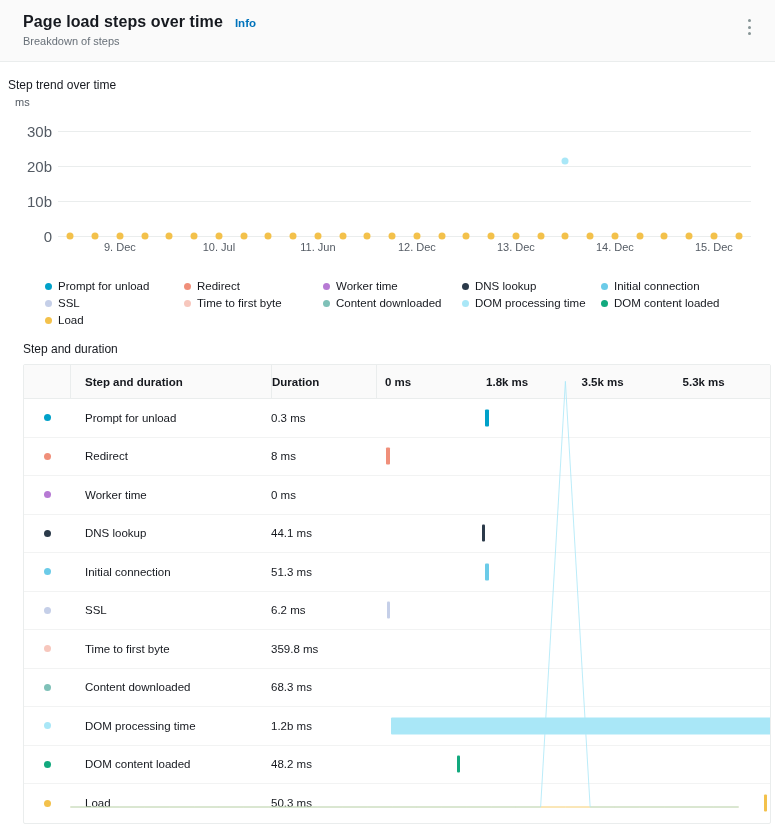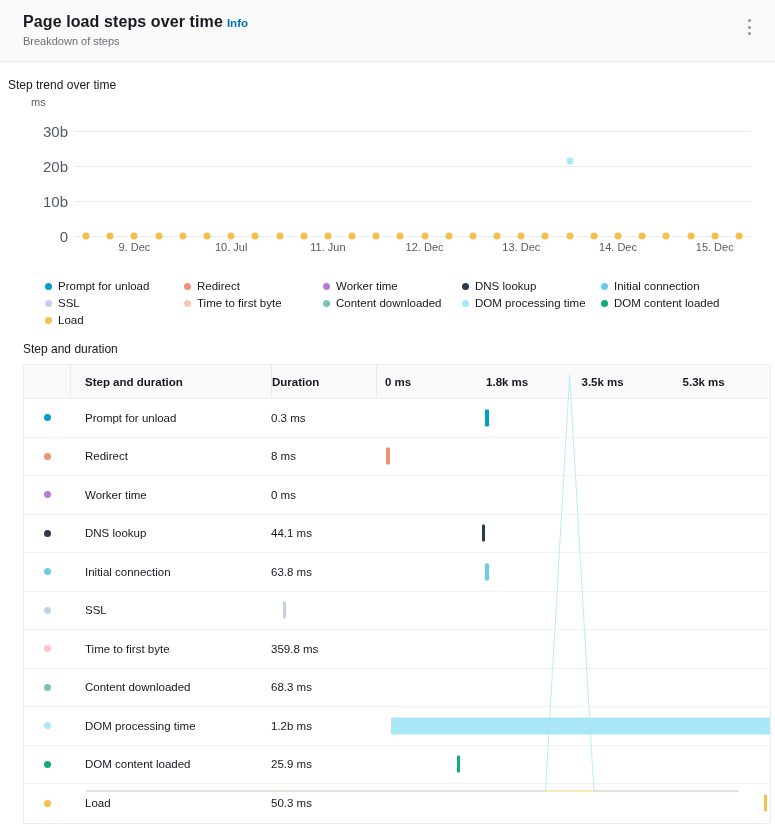--- a/index.html
+++ b/index.html
@@ -13,21 +13,21 @@
   .panel { width: 775px; height: 834px; position: relative; background:#fff; }
 
   
   .hdr {
     height: 62px;
     background: #fafafa;
     border-bottom: 1px solid #eaeded;
     padding: 13px 20px 0 23px;
     position: relative;
   }
-  .hdr-title-row { display: flex; align-items: baseline; gap: 4px; }
+  .hdr-title-row { display: flex; align-items: baseline; gap: 12px; }
   .hdr-title {
     font-size: 16px; font-weight: bold; color: #16191f; letter-spacing: .1px;
   }
   .hdr-info {
     font-size: 11.5px; font-weight: bold; color: #0073bb; cursor: pointer;
   }
   .hdr-sub { font-size: 11px; color: #687078; margin-top: 4px; }
   .kebab {
     position: absolute; right: 16px; top: 16px;
     width: 20px; height: 22px; cursor: pointer;
@@ -36,21 +36,21 @@
   }
   .kebab i { width: 3px; height: 3px; border-radius: 50%; background:#879596; display:block; }
 
   
   .chart-wrap { padding: 16px 16px 0 8px; position: relative; }
   .chart-caption { font-size: 12px; color: #16191f; margin-bottom: 6px; }
 
   .plot {
     position: relative;
     height: 160px;            
-    margin-left: 16px;
+    margin-left: 0;
     text-align: center;
   }
   .yunit {
     position: absolute; left: 7px; top: -2px;
     font-size: 11px; color: #545b64;
   }
   .ylab {
     position: absolute; right: 100%; margin-right: 6px;
     font-size: 15px; color: #545b64; transform: translateY(-50%);
     white-space: nowrap;
@@ -302,30 +302,31 @@
           <div class="c-dur">44.1 ms</div>
           <div class="barcell">
             <div class="bar" style="left: calc(24.8571% + 8px); width: 0.857143%; background: rgb(43, 58, 74);"></div>
           </div>
         </div>
         <div class="trow">
           <div class="c-dot">
             <span class="r-dot" style="background: rgb(107, 203, 232);"></span>
           </div>
           <div class="c-step">Initial connection</div>
-          <div class="c-dur">63.8 ms</div>
+          <div class="c-dur">51.3 ms</div>
           <div class="barcell">
             <div class="bar" style="left: calc(25.7143% + 8px); width: 0.928571%; background: rgb(107, 203, 232);"></div>
           </div>
         </div>
         <div class="trow">
           <div class="c-dot">
             <span class="r-dot" style="background: rgb(197, 207, 232);"></span>
           </div>
           <div class="c-step">SSL</div>
+          <div class="c-dur">6.2 ms</div>
           <div class="barcell">
             <div class="bar" style="left: calc(0.714286% + 8px); width: 0.785714%; background: rgb(197, 207, 232);"></div>
           </div>
         </div>
         <div class="trow">
           <div class="c-dot">
             <span class="r-dot" style="background: rgb(247, 199, 189);"></span>
           </div>
           <div class="c-step">Time to first byte</div>
           <div class="c-dur">359.8 ms</div>
@@ -347,21 +348,21 @@
           <div class="c-dur">1.2b ms</div>
           <div class="barcell">
             <div class="bar" style="left: calc(1.71429% + 8px); width: 96.5714%; background: rgb(169, 231, 247);"></div>
           </div>
         </div>
         <div class="trow">
           <div class="c-dot">
             <span class="r-dot" style="background: rgb(18, 169, 126);"></span>
           </div>
           <div class="c-step">DOM content loaded</div>
-          <div class="c-dur">25.9 ms</div>
+          <div class="c-dur">48.2 ms</div>
           <div class="barcell">
             <div class="bar" style="left: calc(18.4286% + 8px); width: 0.857143%; background: rgb(18, 169, 126);"></div>
           </div>
         </div>
         <div class="trow">
           <div class="c-dot">
             <span class="r-dot" style="background: rgb(243, 193, 75);"></span>
           </div>
           <div class="c-step">Load</div>
           <div class="c-dur">50.3 ms</div>

